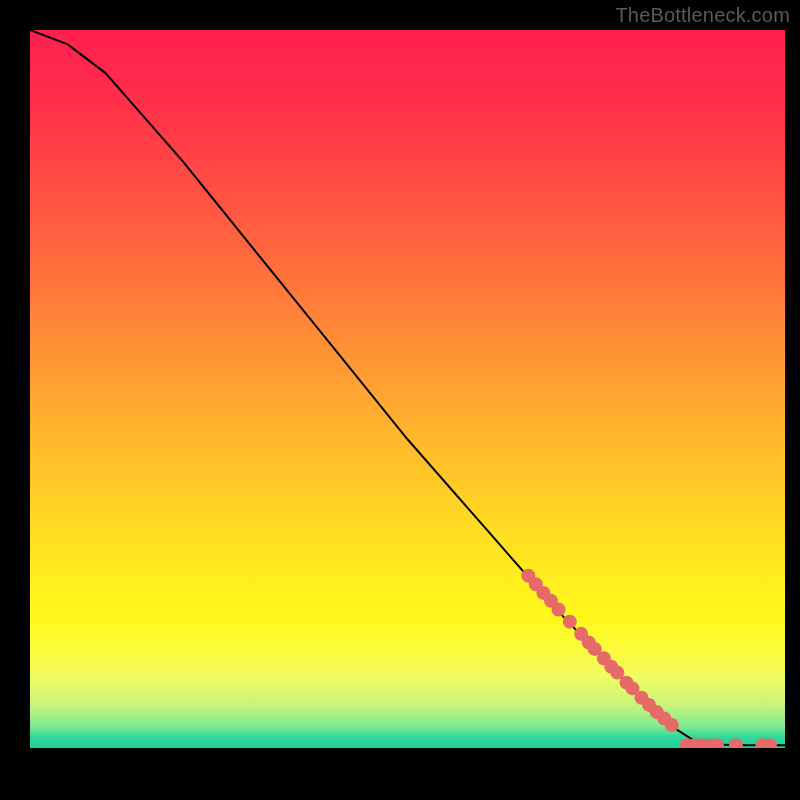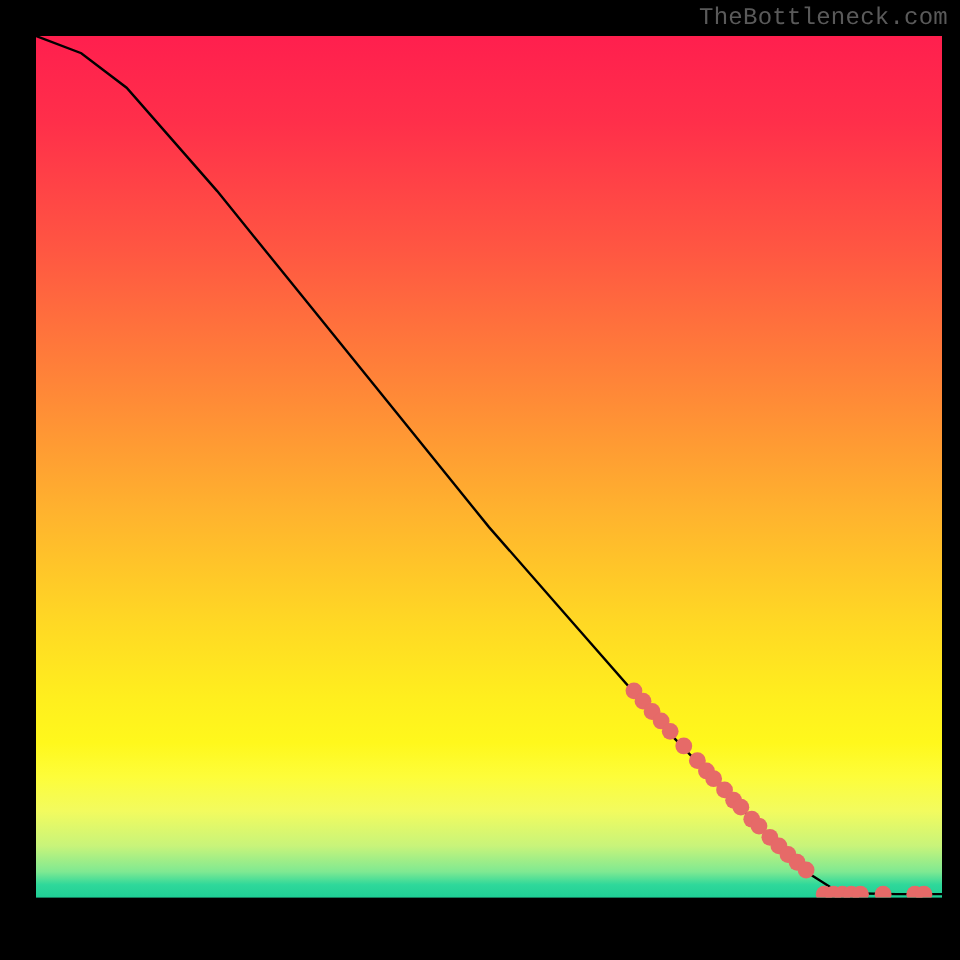--- a/index.html
+++ b/index.html
@@ -12,21 +12,21 @@
   }
   .container {
     position: relative;
     width: 800px;
     height: 800px;
   }
   .watermark {
     position: absolute;
     top: 4px;
     right: 10px;
-    font-family: Liberation Mono, monospace;
+    font-family: Liberation Sans, sans-serif;
     font-size: 20px;
     font-weight: 500;
     color: #5a5a5a;
     z-index: 30;
     letter-spacing: 0.2px;
   }
   .plot-bg {
     position: absolute;
     left: 30px;
     top: 30px;

